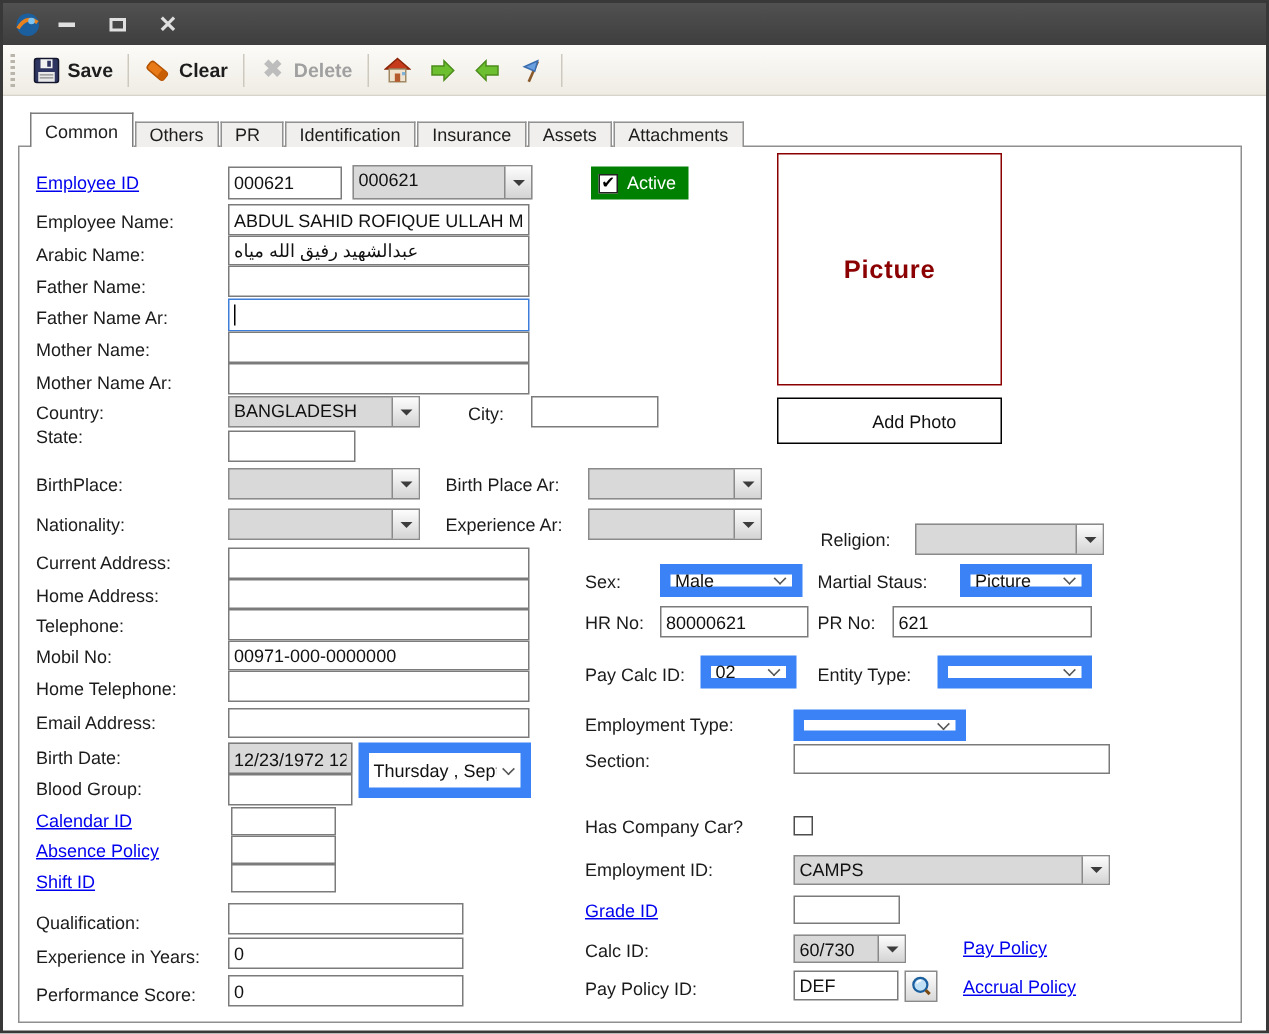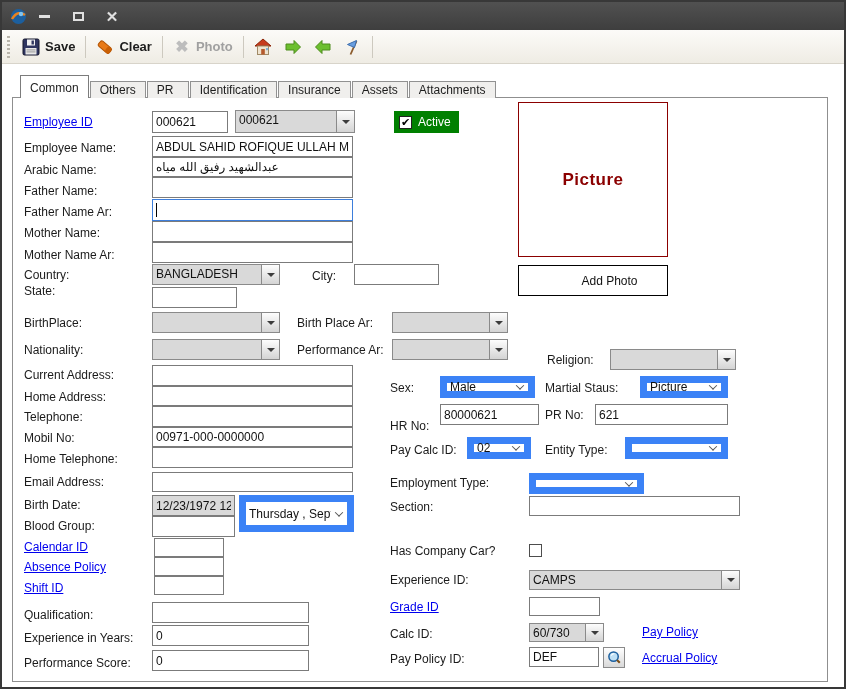--- a/index.html
+++ b/index.html
@@ -127,21 +127,21 @@
         <g transform="rotate(40 9 9)">
           <rect x="2" y="6" width="14" height="6.5" rx="2" fill="#e87a18" stroke="#b35200"></rect>
           <rect x="11" y="6" width="5" height="6.5" rx="2" fill="#c95f05"></rect>
         </g>
       </svg>
       <span class="tlabel">Clear</span>
     </div>
     <div class="tsep"></div>
     <div class="tbtn disabled">
       <span class="ticon x-glyph">✖</span>
-      <span class="tlabel">Photo</span>
+      <span class="tlabel">Delete</span>
     </div>
     <div class="tsep"></div>
     <div class="tbtn">
       <svg class="ticon" viewBox="0 0 18 18" width="18" height="18">
         <polygon points="9,1 17,8 1,8" fill="#c73b1d" stroke="#8c2406"></polygon>
         <rect x="3.5" y="8" width="11" height="8.5" fill="#efe3cf" stroke="#a08a66"></rect>
         <rect x="7.2" y="11" width="3.6" height="5.5" fill="#b55a2d"></rect>
         <rect x="12" y="10" width="2.2" height="2.2" fill="#7fb3d9"></rect>
       </svg>
     </div>
@@ -245,21 +245,21 @@
     <span class="cbtn">
         <i></i>
       </span>
   </div>
   <div class="combo" style="left:150px; top:337px; width:128px; height:21px;">
     <span class="ctext"></span>
     <span class="cbtn">
         <i></i>
       </span>
   </div>
-  <div class="lbl" style="left:295px; top:341px;">Performance Ar:</div>
+  <div class="lbl" style="left:295px; top:341px;">Experience Ar:</div>
   <div class="combo" style="left:390px; top:337px; width:116px; height:21px;">
     <span class="ctext"></span>
     <span class="cbtn">
         <i></i>
       </span>
   </div>
   <div class="lbl" style="left:545px; top:351px;">Religion:</div>
   <div class="combo" style="left:608px; top:347px; width:126px; height:21px;">
     <span class="ctext"></span>
     <span class="cbtn">
@@ -303,21 +303,21 @@
         <i></i>
       </span>
   </div>
   <div class="lbl" style="left:543px; top:379px;">Martial Staus:</div>
   <div class="fcombo" style="left:638px; top:374px; width:88px; height:22px;">
     <span class="ctext">Picture</span>
     <span class="chev">
         <i></i>
       </span>
   </div>
-  <div class="lbl" style="left:388px; top:406px;margin-top:11px;">HR No:</div>
+  <div class="lbl" style="left:388px; top:406px;">HR No:</div>
   <input class="tb" style="left: 438px; top: 402px; width: 99px; height: 21px;" value="80000621">
   <div class="lbl" style="left:543px; top:406px;">PR No:</div>
   <input class="tb" style="left: 593px; top: 402px; width: 133px; height: 21px;" value="621">
 
   <div class="lbl" style="left:388px; top:441px;">Pay Calc ID:</div>
   <div class="fcombo" style="left:465px; top:435px; width:64px; height:22px;">
     <span class="ctext">02</span>
     <span class="chev">
         <i></i>
       </span>
@@ -336,21 +336,21 @@
     <span class="chev">
         <i></i>
       </span>
   </div>
   <div class="lbl" style="left:388px; top:498px;">Section:</div>
   <input class="tb" style="left: 527px; top: 494px; width: 211px; height: 20px;" value="">
 
   <div class="lbl" style="left:388px; top:542px;">Has Company Car?</div>
   <div class="chkbox" style="left:527px; top:542px;"></div>
 
-  <div class="lbl" style="left:388px; top:571px;">Experience ID:</div>
+  <div class="lbl" style="left:388px; top:571px;">Employment ID:</div>
   <div class="combo" style="left:527px; top:568px; width:211px; height:20px;">
     <span class="ctext">CAMPS</span>
     <span class="cbtn">
         <i></i>
       </span>
   </div>
   <div class="lbl link" style="left:388px; top:598px;">Grade ID</div>
   <input class="tb" style="left: 527px; top: 595px; width: 71px; height: 19px;" value="">
   <div class="lbl" style="left:388px; top:625px;">Calc ID:</div>
   <div class="combo" style="left:527px; top:621px; width:75px; height:19px;">

